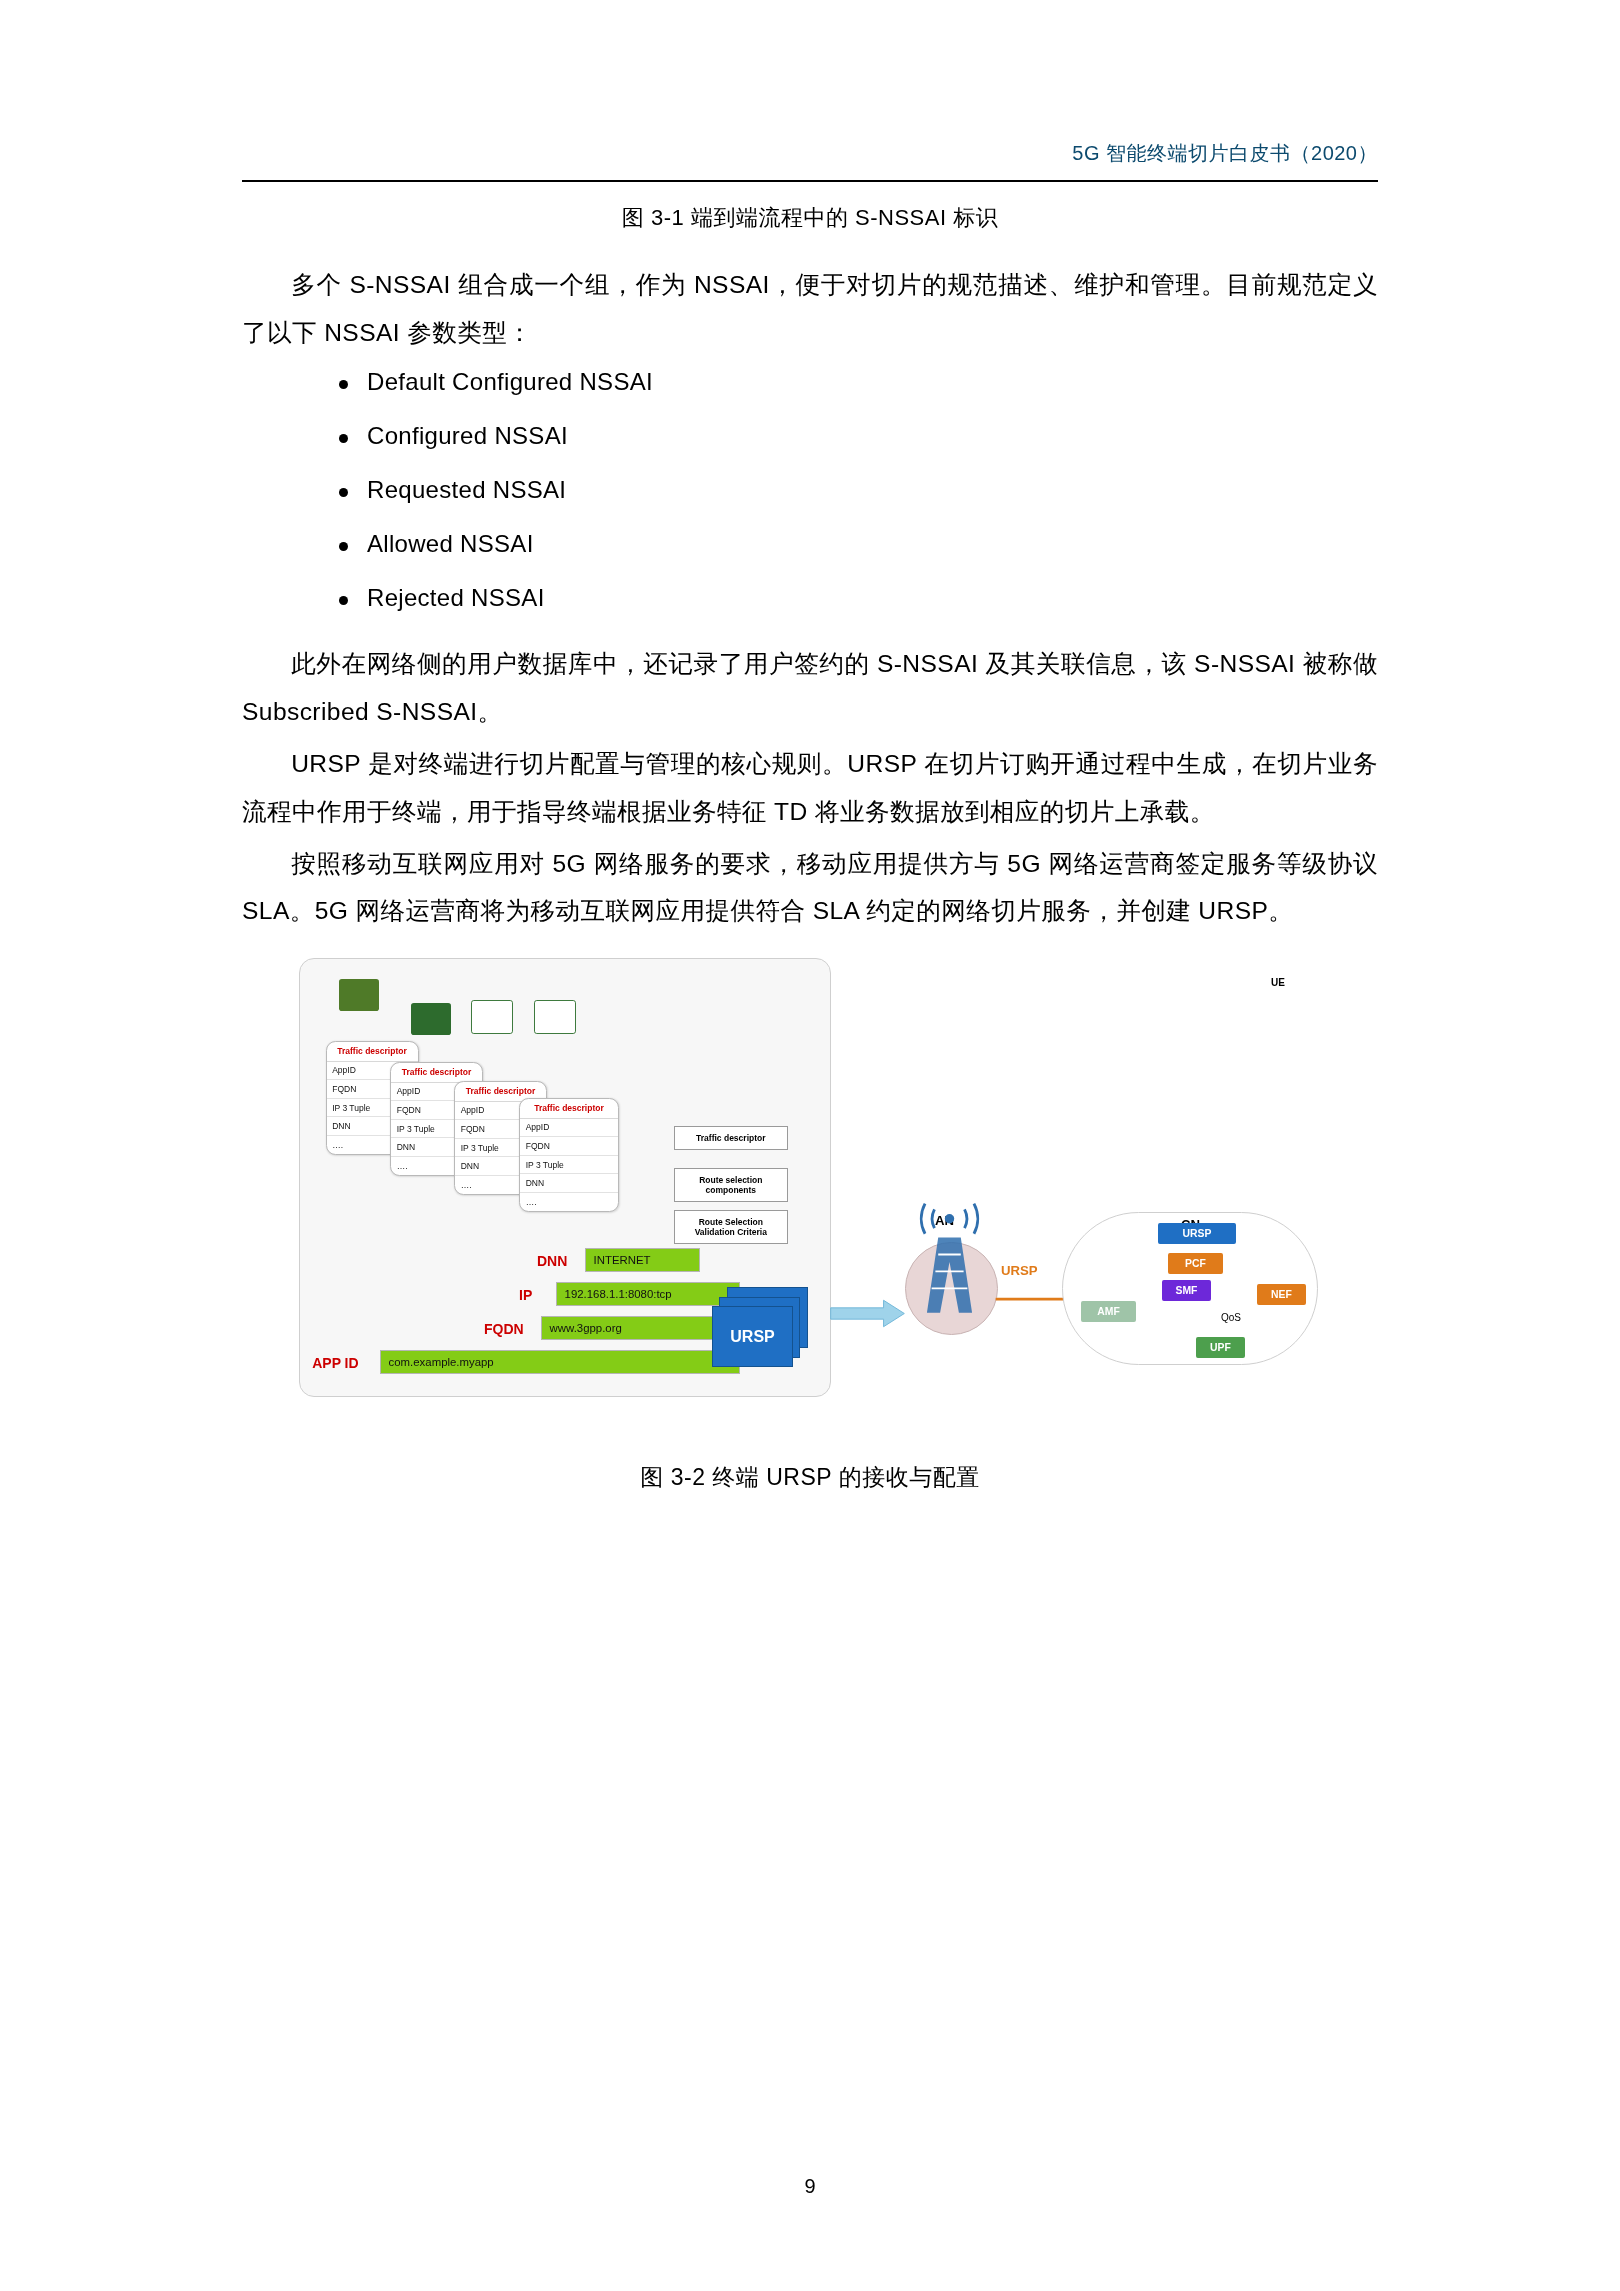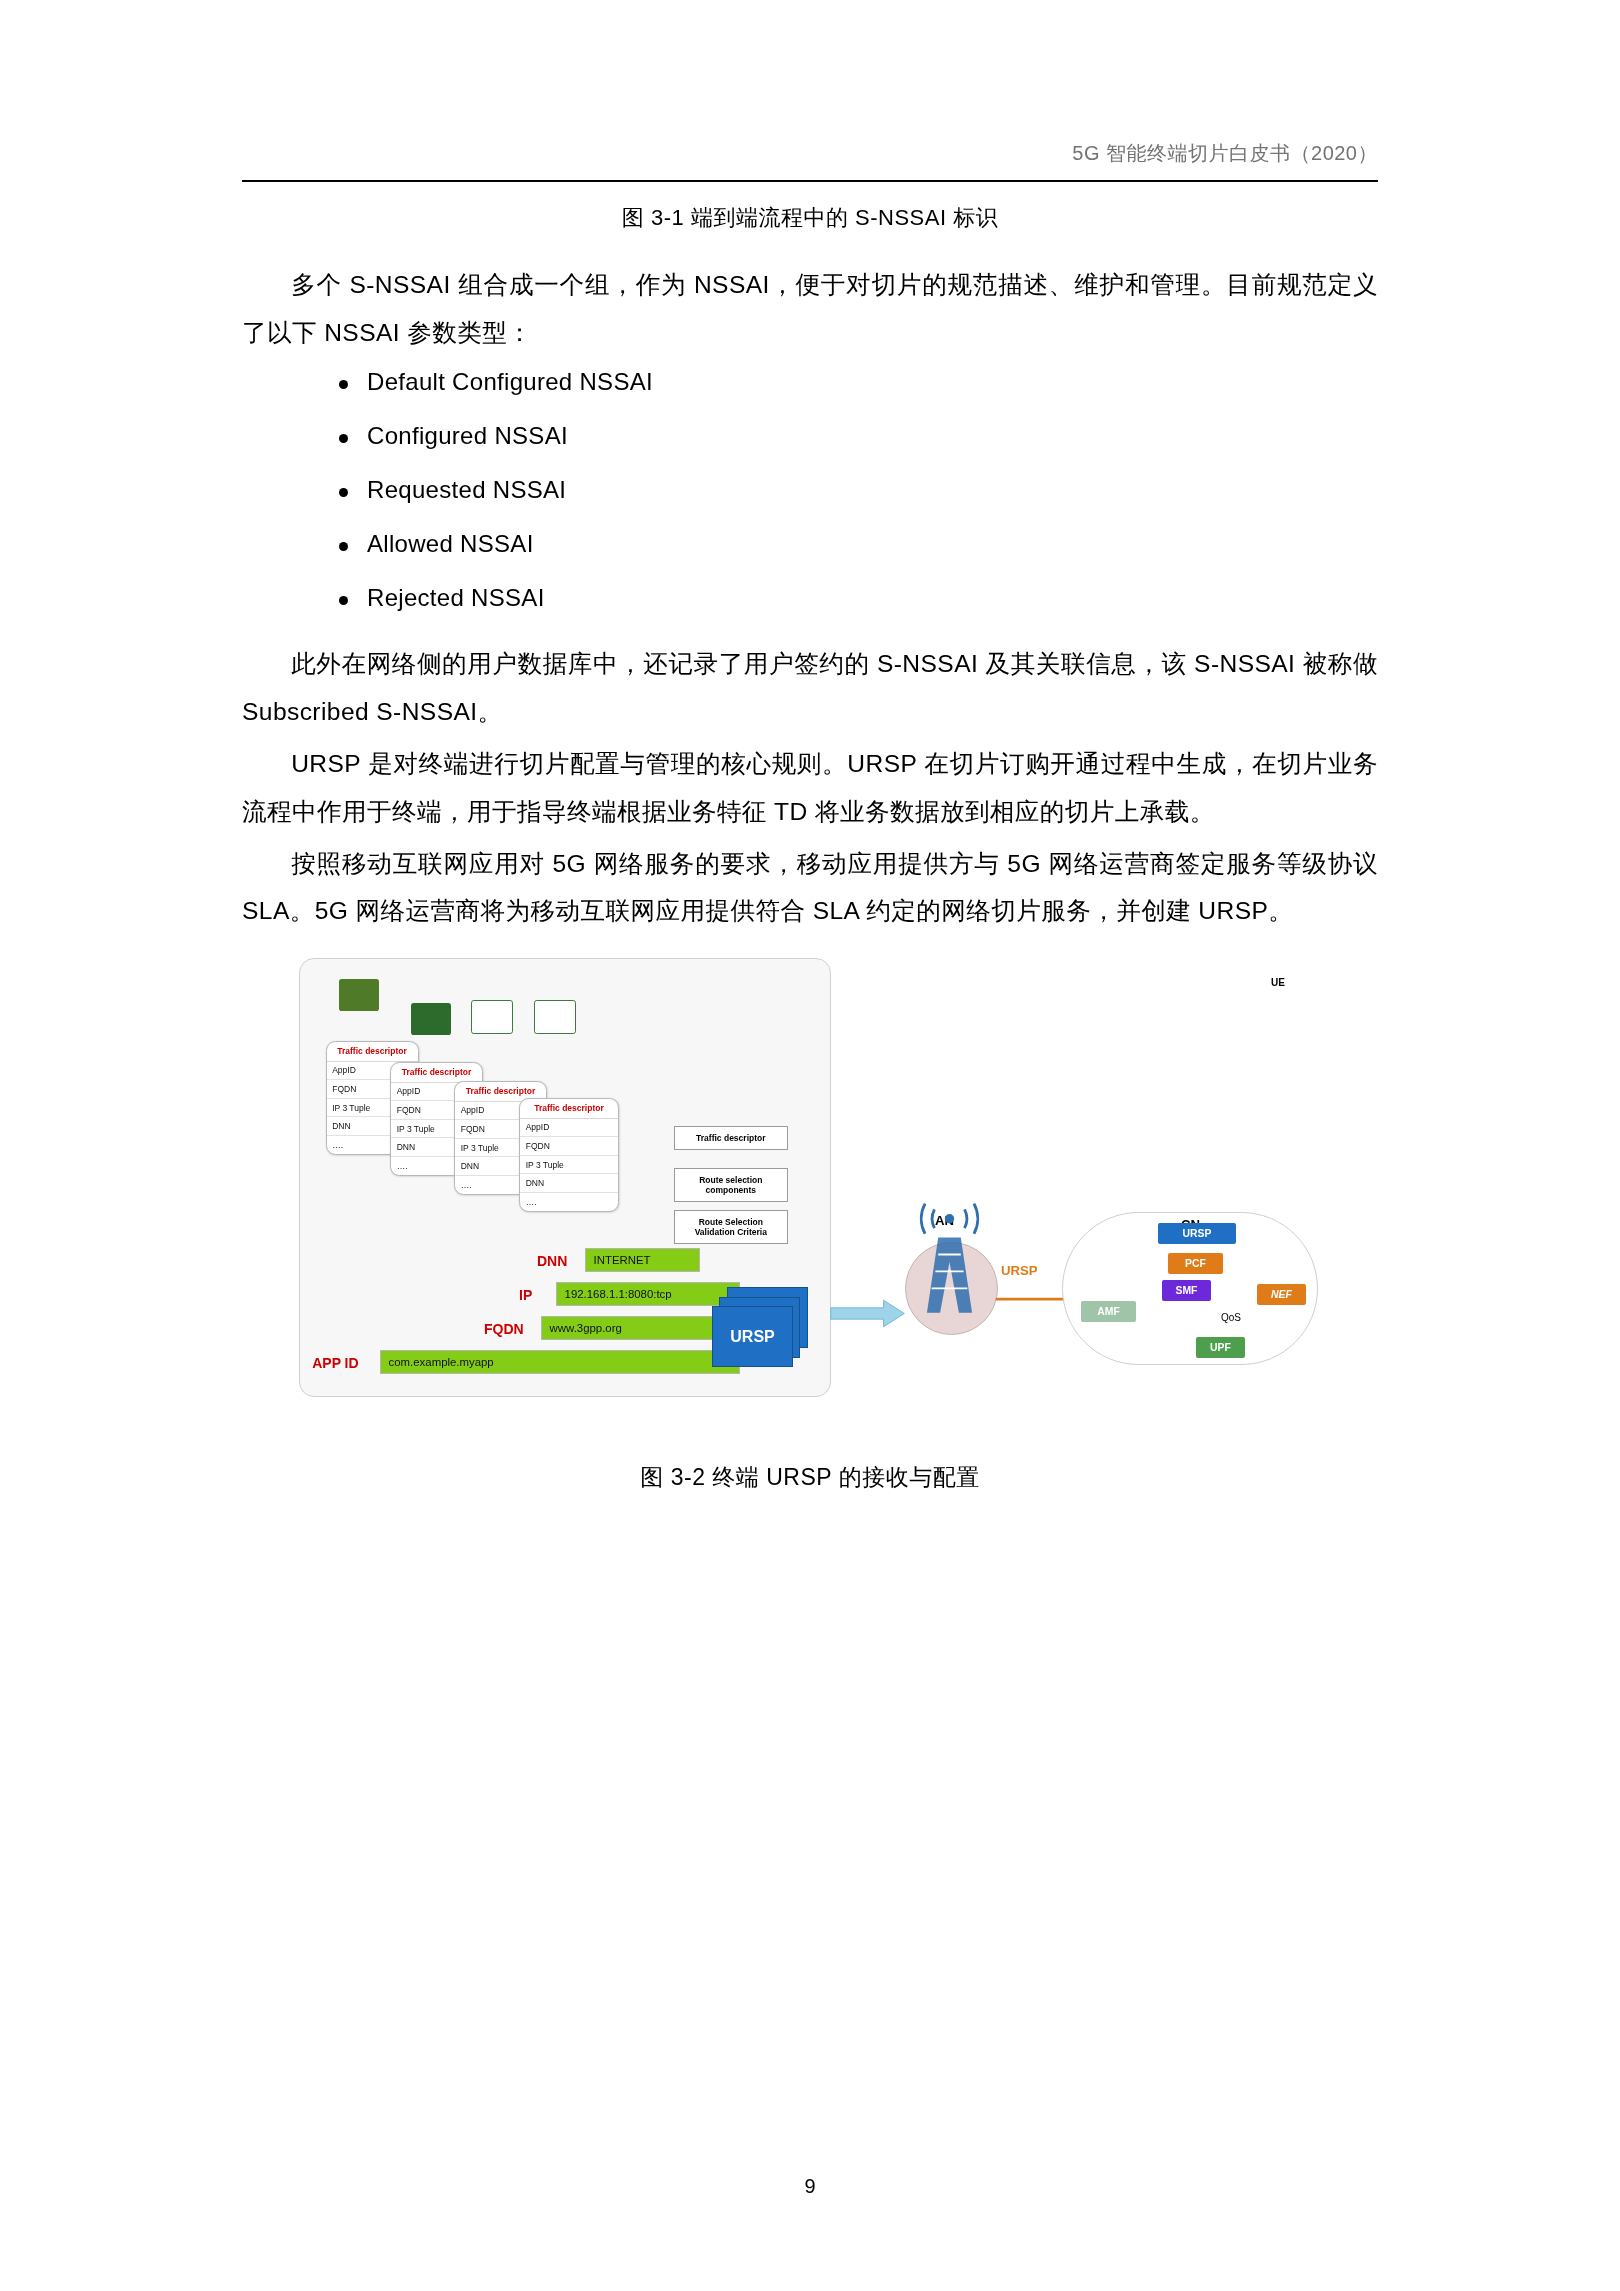--- a/index.html
+++ b/index.html
@@ -21,21 +21,21 @@
     box-sizing: border-box;
     padding: 0;
   }
   .header {
     position: absolute;
     top: 140px;
     left: 242px;
     width: 1136px;
     text-align: right;
     font-size: 20px;
-    color: #737373;
+    color: #0c4a6e;
     letter-spacing: 0.5px;
   }
   .header-rule {
     position: absolute;
     top: 180px;
     left: 242px;
     width: 1136px;
     height: 1.9px;
     background: #000;
   }
@@ -358,21 +358,21 @@
         <svg style="position:absolute; left:691px; top:324px;" width="132" height="38" viewBox="0 0 140 40">
           <path d="M6,18 L110,18" stroke="#e07b1a" stroke-width="3" fill="none" stroke-dasharray="0"></path>
           <path d="M110,10 L128,18 L110,26 Z" fill="#e07b1a"></path>
         </svg>
 
         <div class="cloud" style="left:763px; top:254px; width:254px; height:151px;"></div>
         <div class="cn-label" style="left:882px; top:227px;">CN</div>
 
         <div class="nfbox" style="left:859px; top:265px; width:78px; background:#1f6fc4;">URSP</div>
         <div class="nfbox" style="left:869px; top:295px; width:55px; background:#e07b1a;">PCF</div>
-        <div class="nfbox" style="left:958px; top:326px; width:49px; background:#e07b1a;font-style:italic;">NEF</div>
+        <div class="nfbox" style="left:958px; top:326px; width:49px; background:#e07b1a;">NEF</div>
         <div class="nfbox" style="left:863px; top:322px; width:49px; background:#6d28d9;">SMF</div>
         <div class="nfbox" style="left:897px; top:379px; width:49px; background:#4d9f4d;">UPF</div>
         <div class="nfbox" style="left:782px; top:343px; width:55px; background:#9fc4a8;">AMF</div>
         <div class="qos-label" style="left:922px; top:354px;">QoS</div>
 
       </div>
     </div>
 
     <div class="fig-caption-bottom">图 3-2 终端 URSP 的接收与配置</div>
 

